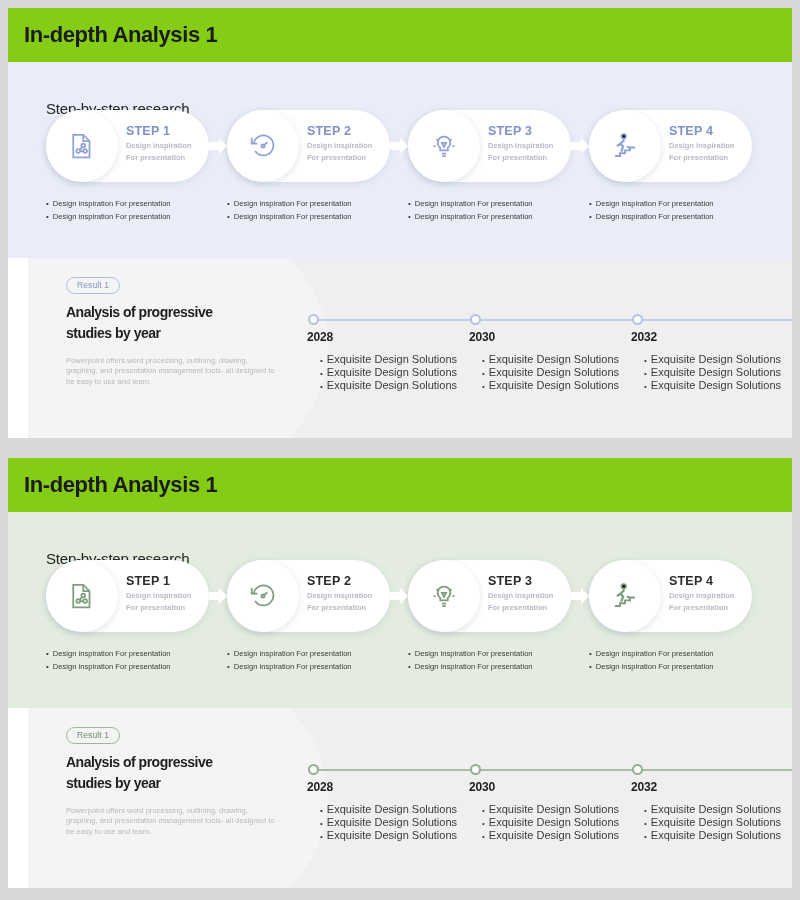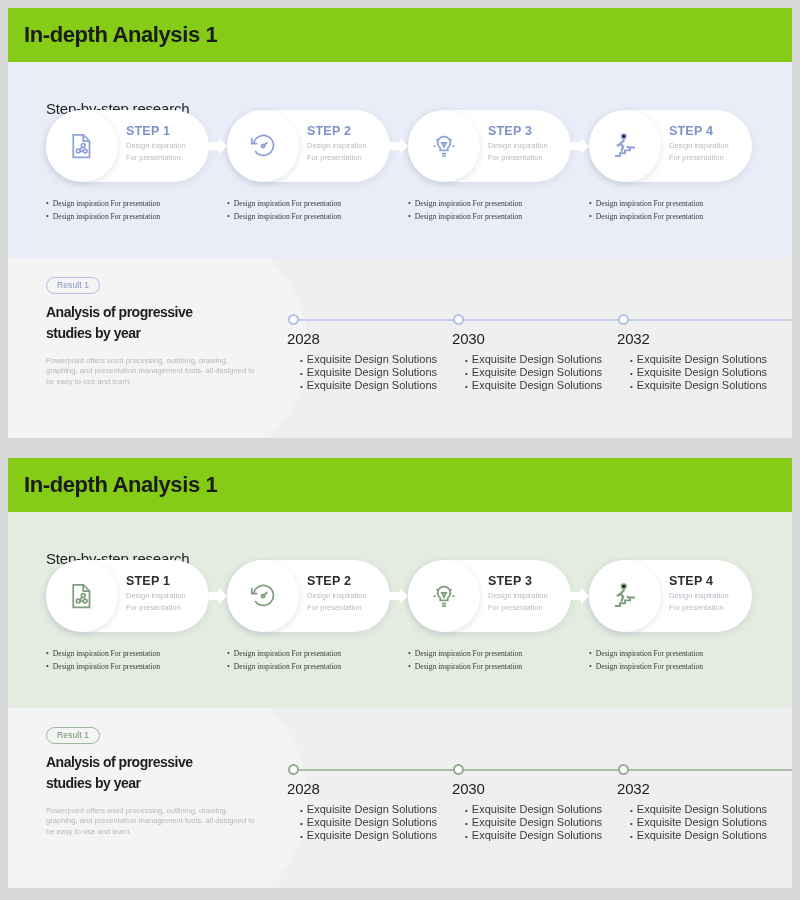--- a/index.html
+++ b/index.html
@@ -43,35 +43,35 @@
     display:flex; align-items:center; justify-content:center;
   }
   .icon-well svg { width:30px; height:30px; display:block; }
   .blue  .icon-well svg { stroke:#8fa2d6; }
   .green .icon-well svg { stroke:#7e9d7c; }
 
   .card-text { position:absolute; left:80px; top:14px; }
   .step-label { font-size:12.5px; font-weight:600; letter-spacing:0.2px; line-height:15px; }
   .blue  .step-label { color:#7e92c9; }
   .green .step-label { color:#2b2b2b; }
-  .step-sub { font-size:7.5px; color:#b6bac4; line-height:9.5px; margin-top:2px; }
+  .step-sub { font-size:7.5px; color:#b6bac4; line-height:9.5px; margin-top:2px;font-weight:bold; }
 
   .arrow {
     position:absolute; right:-2px; top:26px; width:22px; height:20px;
     display:flex; align-items:center; justify-content:center; z-index:3;
   }
   .arrow svg { width:22px; height:20px; }
 
-  .bullets-row { position:absolute; top:136px; left:38px; right:16px; display:flex;font-family:Liberation Serif, serif; }
+  .bullets-row { position:absolute; top:136px; left:38px; right:16px; display:flex; }
   .bullets-col { width:181px; }
   .bullet { font-size:7.6px; color:#3a3a3a; line-height:12.5px; white-space:nowrap; }
   .bullet::before { content:"\2022"; color:#3a3a3a; margin-right:4px; font-size:8px; }
 
   
-  .result-section { position:relative; height:180px; background:#efefef; overflow:hidden; }
+  .result-section { position:relative; height:180px; background:#efefef; overflow:hidden;margin-left:20px; }
   .result-blob {
     position:absolute; left:-90px; top:-60px; width:390px; height:300px;
     border-radius:50%; background:#f4f4f4;
   }
   .result-left { position:absolute; left:38px; top:16px; width:212px; z-index:2; }
   .result-badge {
     display:inline-block; padding:2.5px 10px; border-radius:11px;
     font-size:8.5px; letter-spacing:0.1px; background:transparent;
   }
   .blue  .result-badge { border:1px solid #aebbe2; color:#8595c6; }
@@ -89,21 +89,21 @@
   .tl-cols { position:relative; display:flex; }
   .tl-col { width:165px; position:relative; }
   .tl-dot {
     position:absolute; left:2px; top:0px; width:11px; height:11px;
     border-radius:50%; background:#ffffff;
   }
   .blue  .tl-dot { border:2px solid #b3c2e3; }
   .green .tl-dot { border:2px solid #93ae90; }
   .tl-year {
     position:absolute; left:1px; top:16px;
-    font-size:15px; font-weight:400; color:#1d1d1d; letter-spacing:-0.2px;
+    font-size:12px; font-weight:700; color:#1d1d1d; letter-spacing:-0.2px;
   }
   .tl-items { position:absolute; left:14px; top:40px; }
   .tl-item { font-size:11px; color:#3a3a3a; line-height:11.8px; white-space:nowrap; }
   .tl-item::before { content:"\2022"; margin-right:4px; font-size:8px; }
 </style>
 </head>
 <body>
 
 <div class="page">
 

